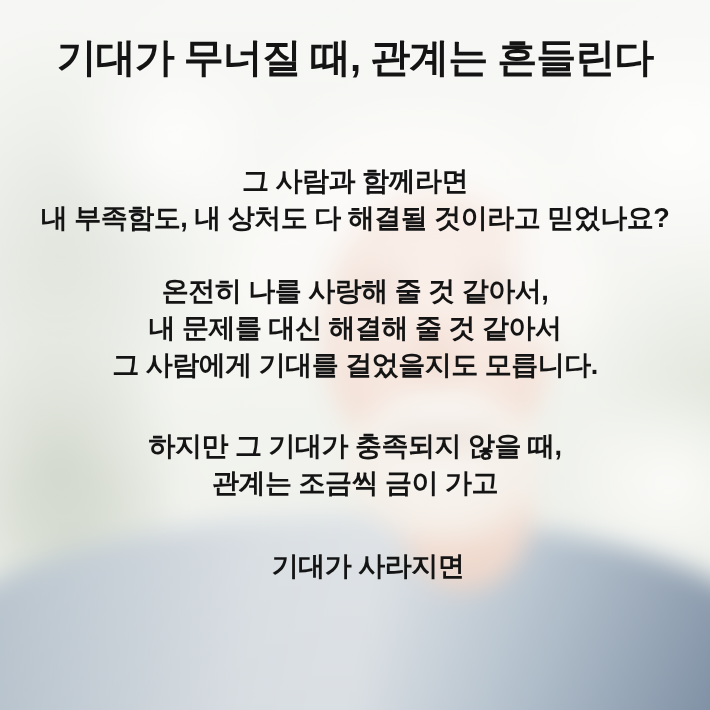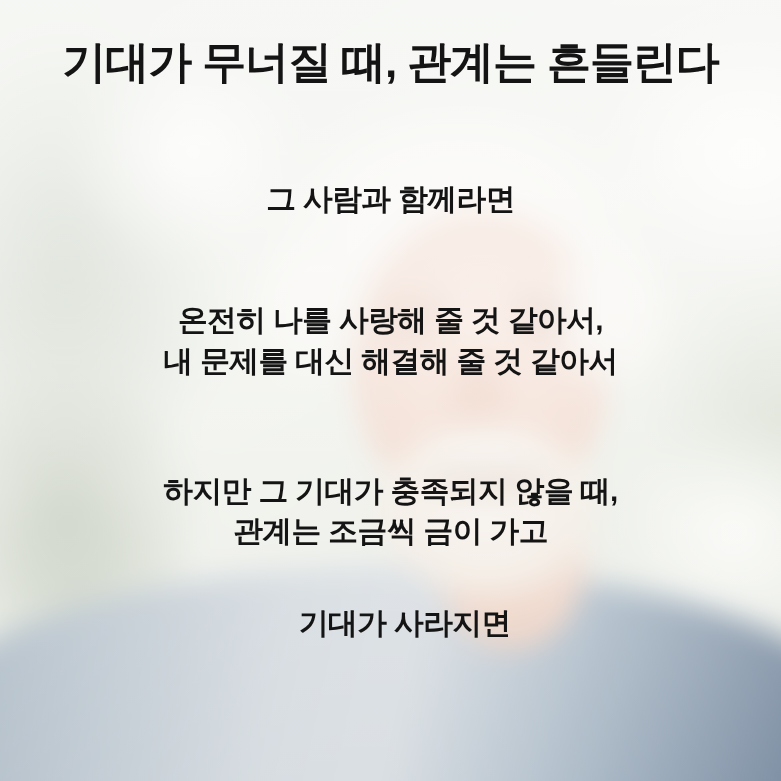--- a/index.html
+++ b/index.html
@@ -120,25 +120,27 @@
       <div class="m-stache"></div>
     </div>
     <div class="wash"></div>
   </div>
 
   <div class="text-layer">
     <h1 class="title">기대가 무너질 때, 관계는 흔들린다</h1>
 
     <p class="para p1">
       <span class="line">그 사람과 함께라면</span>
+      <span class="line">내 부족함도, 내 상처도 다 해결될 것이라고 믿었나요?</span>
     </p>
 
     <p class="para p2">
       <span class="line">온전히 나를 사랑해 줄 것 같아서,</span>
       <span class="line">내 문제를 대신 해결해 줄 것 같아서</span>
+      <span class="line">그 사람에게 기대를 걸었을지도 모릅니다.</span>
     </p>
 
     <p class="para p3">
       <span class="line">하지만 그 기대가 충족되지 않을 때,</span>
       <span class="line">관계는 조금씩 금이 가고</span>
     </p>
 
     <p class="para p4">
       <span class="line">기대가 사라지면</span>
     </p>

